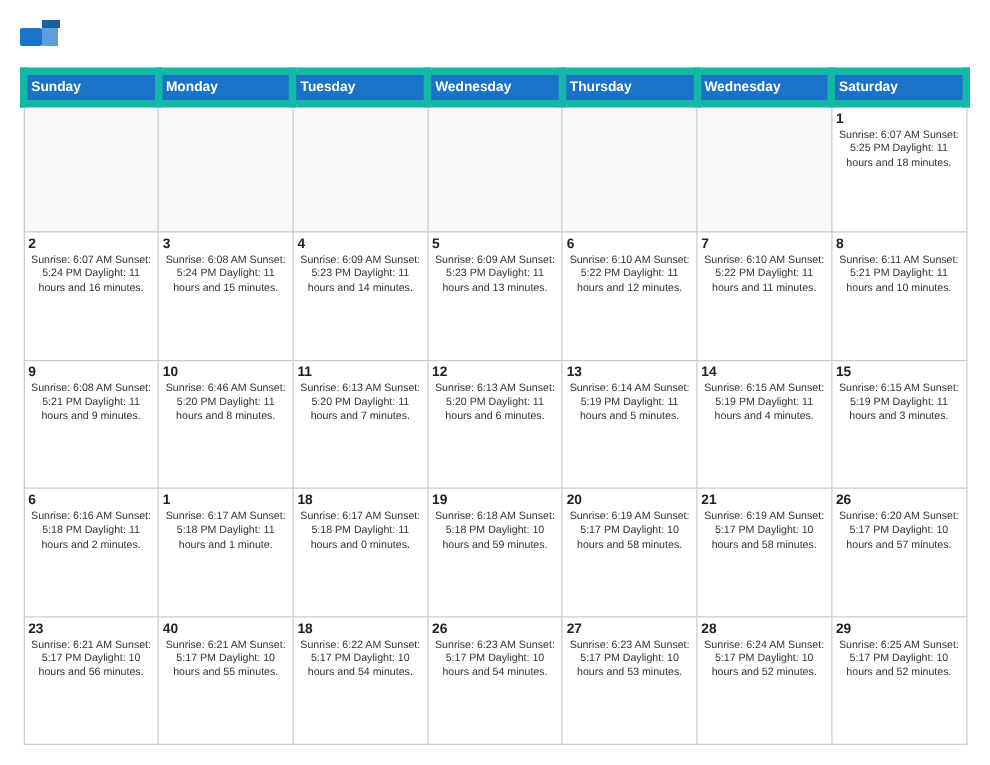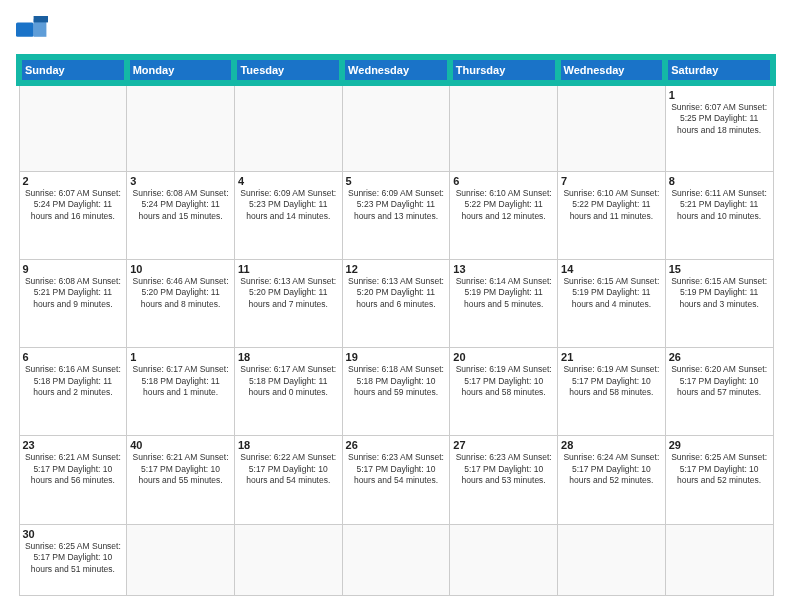--- a/index.html
+++ b/index.html
@@ -338,30 +338,15 @@
 and 52 minutes.</div>
           </td>
           <td>
             <span class="date-num">29</span>
             <div class="cell-info">Sunrise: 6:25 AM
 Sunset: 5:17 PM
 Daylight: 10 hours
 and 52 minutes.</div>
           </td>
         </tr>
-        <tr class="last-row">
-          <td>
-            <span class="date-num">30</span>
-            <div class="cell-info">Sunrise: 6:25 AM
-Sunset: 5:17 PM
-Daylight: 10 hours
-and 51 minutes.</div>
-          </td>
-          <td class="empty-cell"></td>
-          <td class="empty-cell"></td>
-          <td class="empty-cell"></td>
-          <td class="empty-cell"></td>
-          <td class="empty-cell"></td>
-          <td class="empty-cell"></td>
-        </tr>
       </tbody>
   </table>
 </div>
 
 </body></html>

